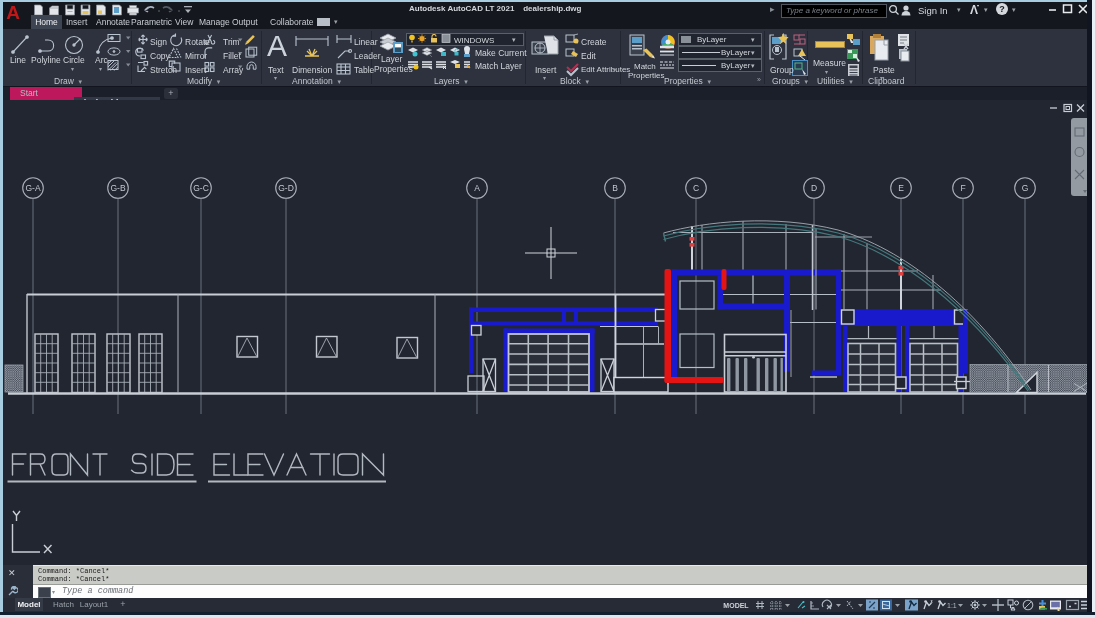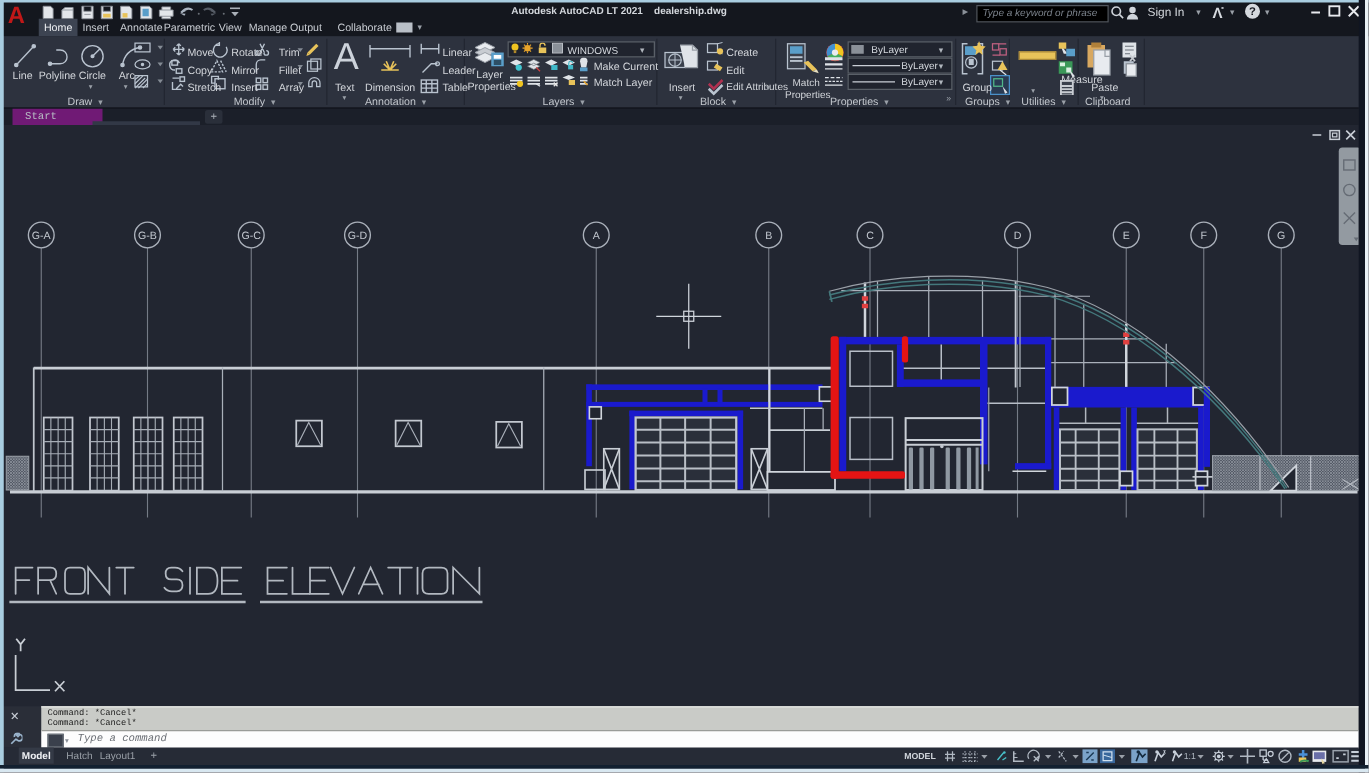--- a/index.html
+++ b/index.html
@@ -142,21 +142,21 @@
         <path d="M103 5.5 l4.4 0 l-2.2 3 z M103 19 l4.4 0 l-2.2 3 z M103 32.5 l4.4 0 l-2.2 3 z"></path>
       </g>
       <g>
         <path d="M111 9 l7 -7 l1.8 1.8 l-7 7 z" fill="#e8c35a"></path>
           <path d="M111 9 l-0.9 2.7 l2.7 -0.9" fill="#e8c35a"></path>
         <rect x="111" y="16" width="8" height="8" fill="none" stroke="#b9c3cf"></rect>
           <rect x="113.7" y="14.2" width="8" height="8" fill="none" stroke="#b9c3cf"></rect>
         <path d="M112 33.5 a4.5 4.5 0 1 1 9 0 v2.7 h-2.7 v-2.7 a1.8 1.8 0 1 0 -3.6 0 v2.7 h-2.7 z" fill="none" stroke="#b9c3cf"></path>
       </g>
     </svg>
-    <div class="abs lbl" style="left:148px;top:8px;">Move</div>
+    <div class="abs lbl" style="left:148px;top:8px;">Sign</div>
     <div class="abs lbl" style="left:148px;top:22px;">Copy</div>
     <div class="abs lbl" style="left:148px;top:36px;">Stretch</div>
     <div class="abs lbl" style="left:183px;top:8px;">Rotate</div>
     <div class="abs lbl" style="left:183px;top:22px;">Mirror</div>
     <div class="abs lbl" style="left:183px;top:36px;">Insert</div>
     <div class="abs lbl" style="left:221px;top:8px;">Trim</div>
     <div class="abs lbl" style="left:221px;top:22px;">Fillet</div>
     <div class="abs lbl" style="left:221px;top:36px;">Array</div>
     <div class="abs lbl" style="left:185px;top:47px;color:#c3c7cd;">Modify &nbsp;<span style="color:#9aa0a8;font-size:7px;">▾</span></div>
 
@@ -338,21 +338,21 @@
       <g transform="translate(24,27)">
         <rect x="0.5" y="0.5" width="15" height="15" fill="#2a3b52" stroke="#4a90c8"></rect>
         <rect x="3" y="3" width="7" height="6" fill="none" stroke="#50b888"></rect>
           <path d="M10 9 l4 5 l-2 1 z" fill="#dfe3e8"></path>
       </g>
     </svg>
     <div class="abs lbl" style="left:768px;top:36px;">Group</div>
     <div class="abs lbl" style="left:770px;top:47px;color:#c3c7cd;">Groups &nbsp;<span style="color:#9aa0a8;font-size:7px;">▾</span></div>
 
     <div class="abs" style="left:813px;top:12px;width:28px;height:5px;background:#e8c35a;border:1px solid #a8883a;"></div>
-    <div class="abs lbl" style="left:811px;top:29px;font-size:8.5px;margin-left:36px;">Measure</div>
+    <div class="abs lbl" style="left:811px;top:29px;font-size:8.5px;">Measure</div>
     <div class="abs" style="left:823px;top:39px;color:#9aa0a8;font-size:6px;">▾</div>
     <svg class="abs" style="left:844px;top:4px;" width="16" height="44" viewBox="0 0 16 44">
       <path d="M2 2 l6 8 l-3 0 z" fill="#dfe3e8"></path>
         <rect x="7" y="6" width="7" height="6" fill="#5a9ec9"></rect>
         <rect x="1" y="1" width="6" height="5" fill="#e8c35a"></rect>
       <g transform="translate(0,15)">
           <rect x="1" y="1" width="11" height="10" fill="#3a9858"></rect>
           <path d="M2 2 h4 v3 h-4 z M7 6 h4 v4 h-4 z" fill="#d8f0e0"></path>
           <path d="M9 7 l5 6 l-2 1 z" fill="#dfe3e8"></path>
         </g>
@@ -378,21 +378,21 @@
             <rect x="3" y="3" width="8" height="10" fill="#e8ebef" stroke="#8a9098"></rect>
           </g>
       </g>
     </svg>
     <div class="abs lbl" style="left:871px;top:36px;">Paste</div>
     <div class="abs" style="left:878px;top:45px;color:#9aa0a8;font-size:6px;">▾</div>
     <div class="abs lbl" style="left:866px;top:47px;color:#c3c7cd;">Clipboard</div>
   </div>
 
   <div class="abs" id="filetabs" style="left:2px;top:86px;width:1085px;height:14px;background:#1b1f29;border-top:1px solid #12151d;">
-    <div class="abs" style="left:8px;top:0;width:62px;height:13px;background:#701a75;color:#b7bcc4;font-size:8.5px;line-height:13px;padding-left:10px;font-family:Liberation Mono, monospace;">Start</div>
+    <div class="abs" style="left:8px;top:0;width:62px;height:13px;background:#be185d;color:#b7bcc4;font-size:8.5px;line-height:13px;padding-left:10px;">Start</div>
     <div class="abs" style="left:72px;top:0;width:86px;height:13px;background:#323846;color:#e8eaee;font-size:8.5px;font-weight:bold;line-height:13px;margin-top:10px;">&nbsp;&nbsp;&nbsp;dealership*&nbsp;&nbsp;&nbsp;&nbsp;<span style="font-weight:normal;color:#c9ced6;">✕</span></div>
     <div class="abs" style="left:162px;top:1px;width:14px;height:11px;background:#2a2f3a;color:#aab0b8;font-size:9px;line-height:11px;text-align:center;border-radius:2px;">+</div>
   </div>
 
   <div class="abs" id="canvas" style="left:2px;top:100px;width:1085px;height:465px;background:#222631;">
   <svg width="1085" height="465" viewBox="2 100 1085 465">
     <defs>
       <pattern id="hatch" width="3" height="3" patternUnits="userSpaceOnUse" patternTransform="rotate(45)">
         <rect width="3" height="3" fill="#3a4049"></rect>
         <line x1="0" y1="0" x2="0" y2="3" stroke="#9aa0aa" stroke-width="0.9"></line>

